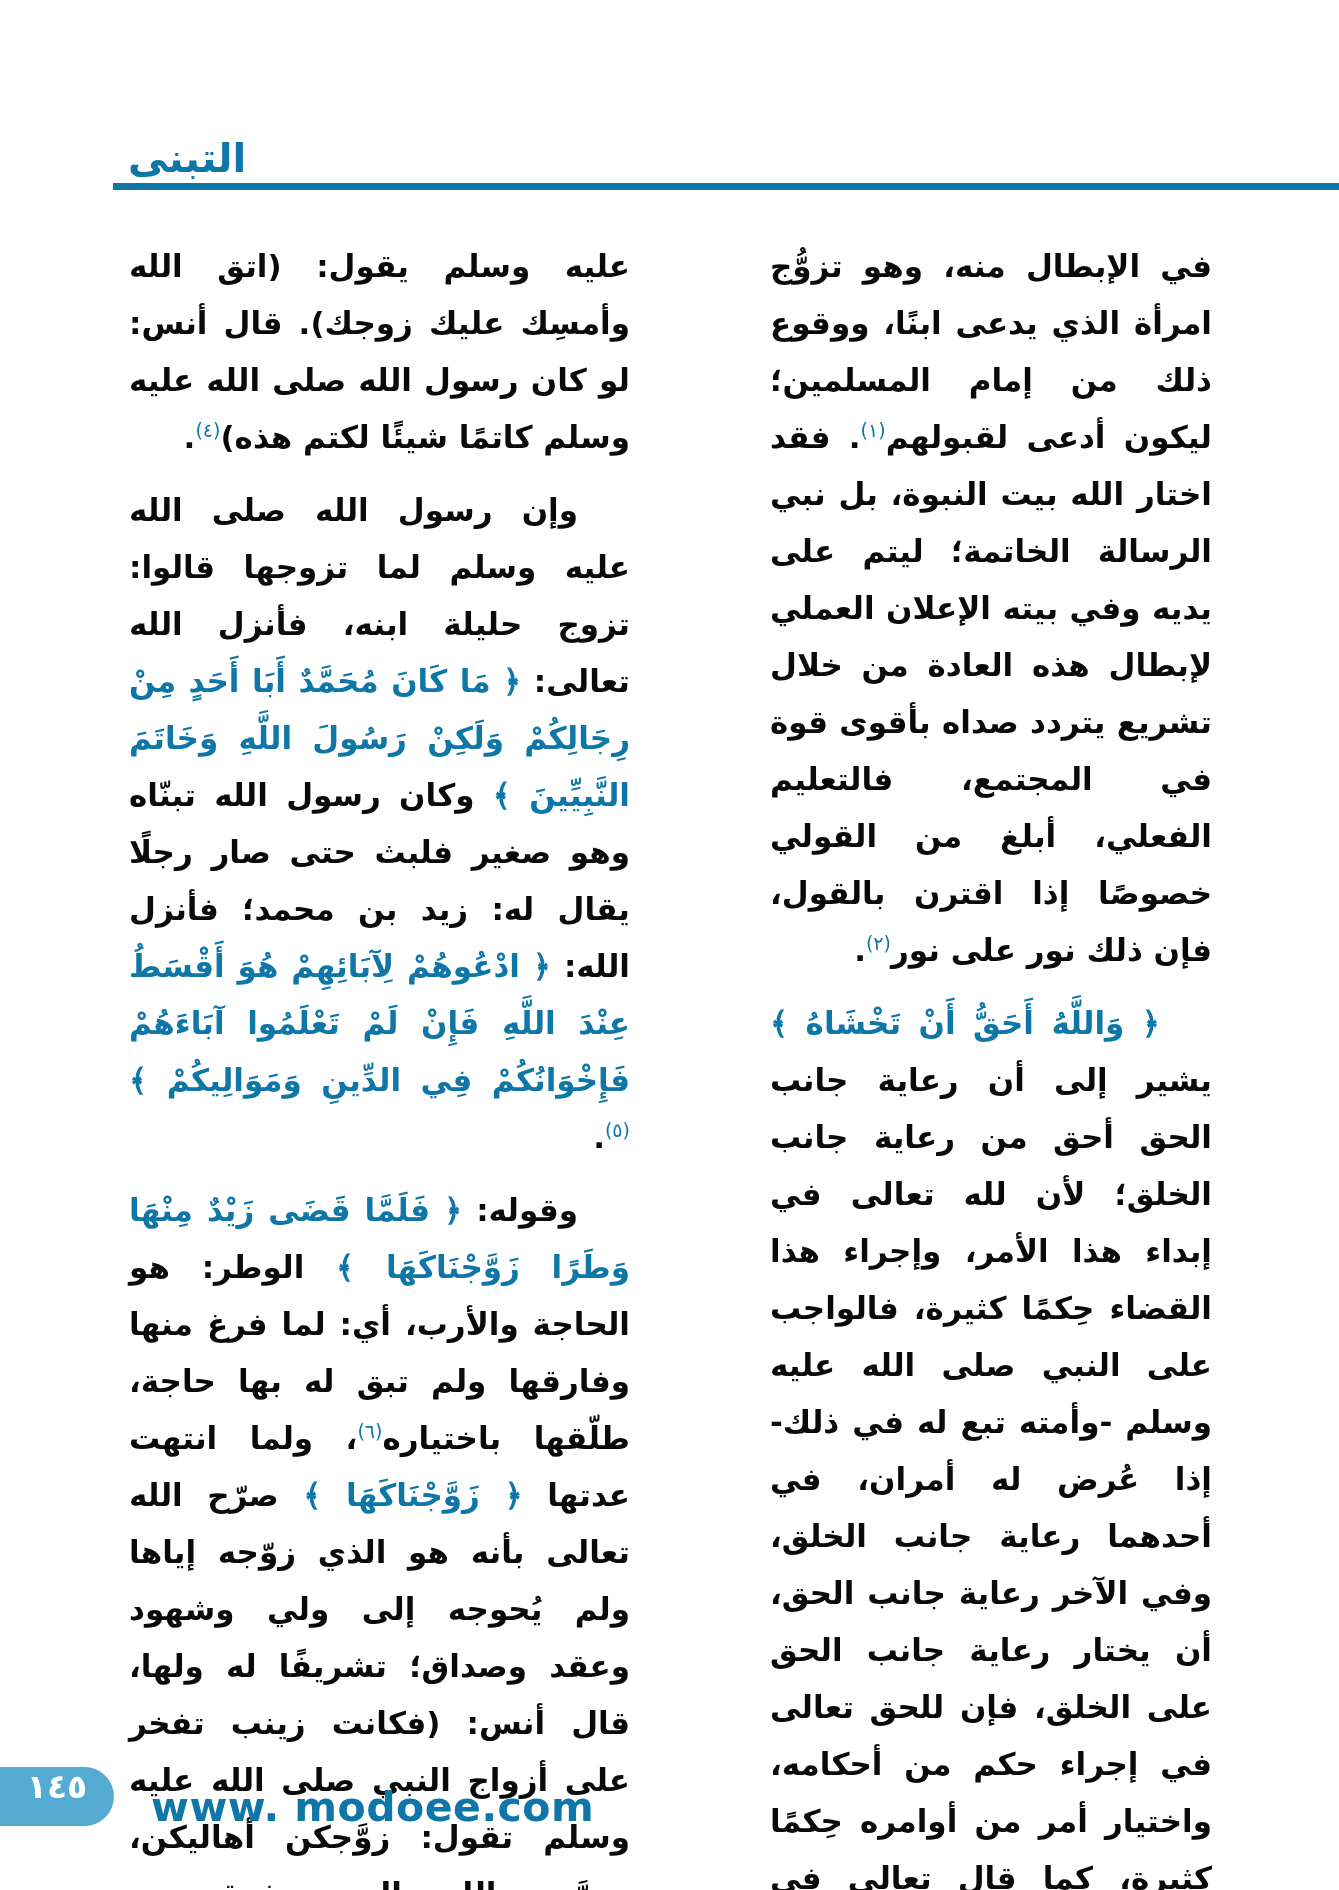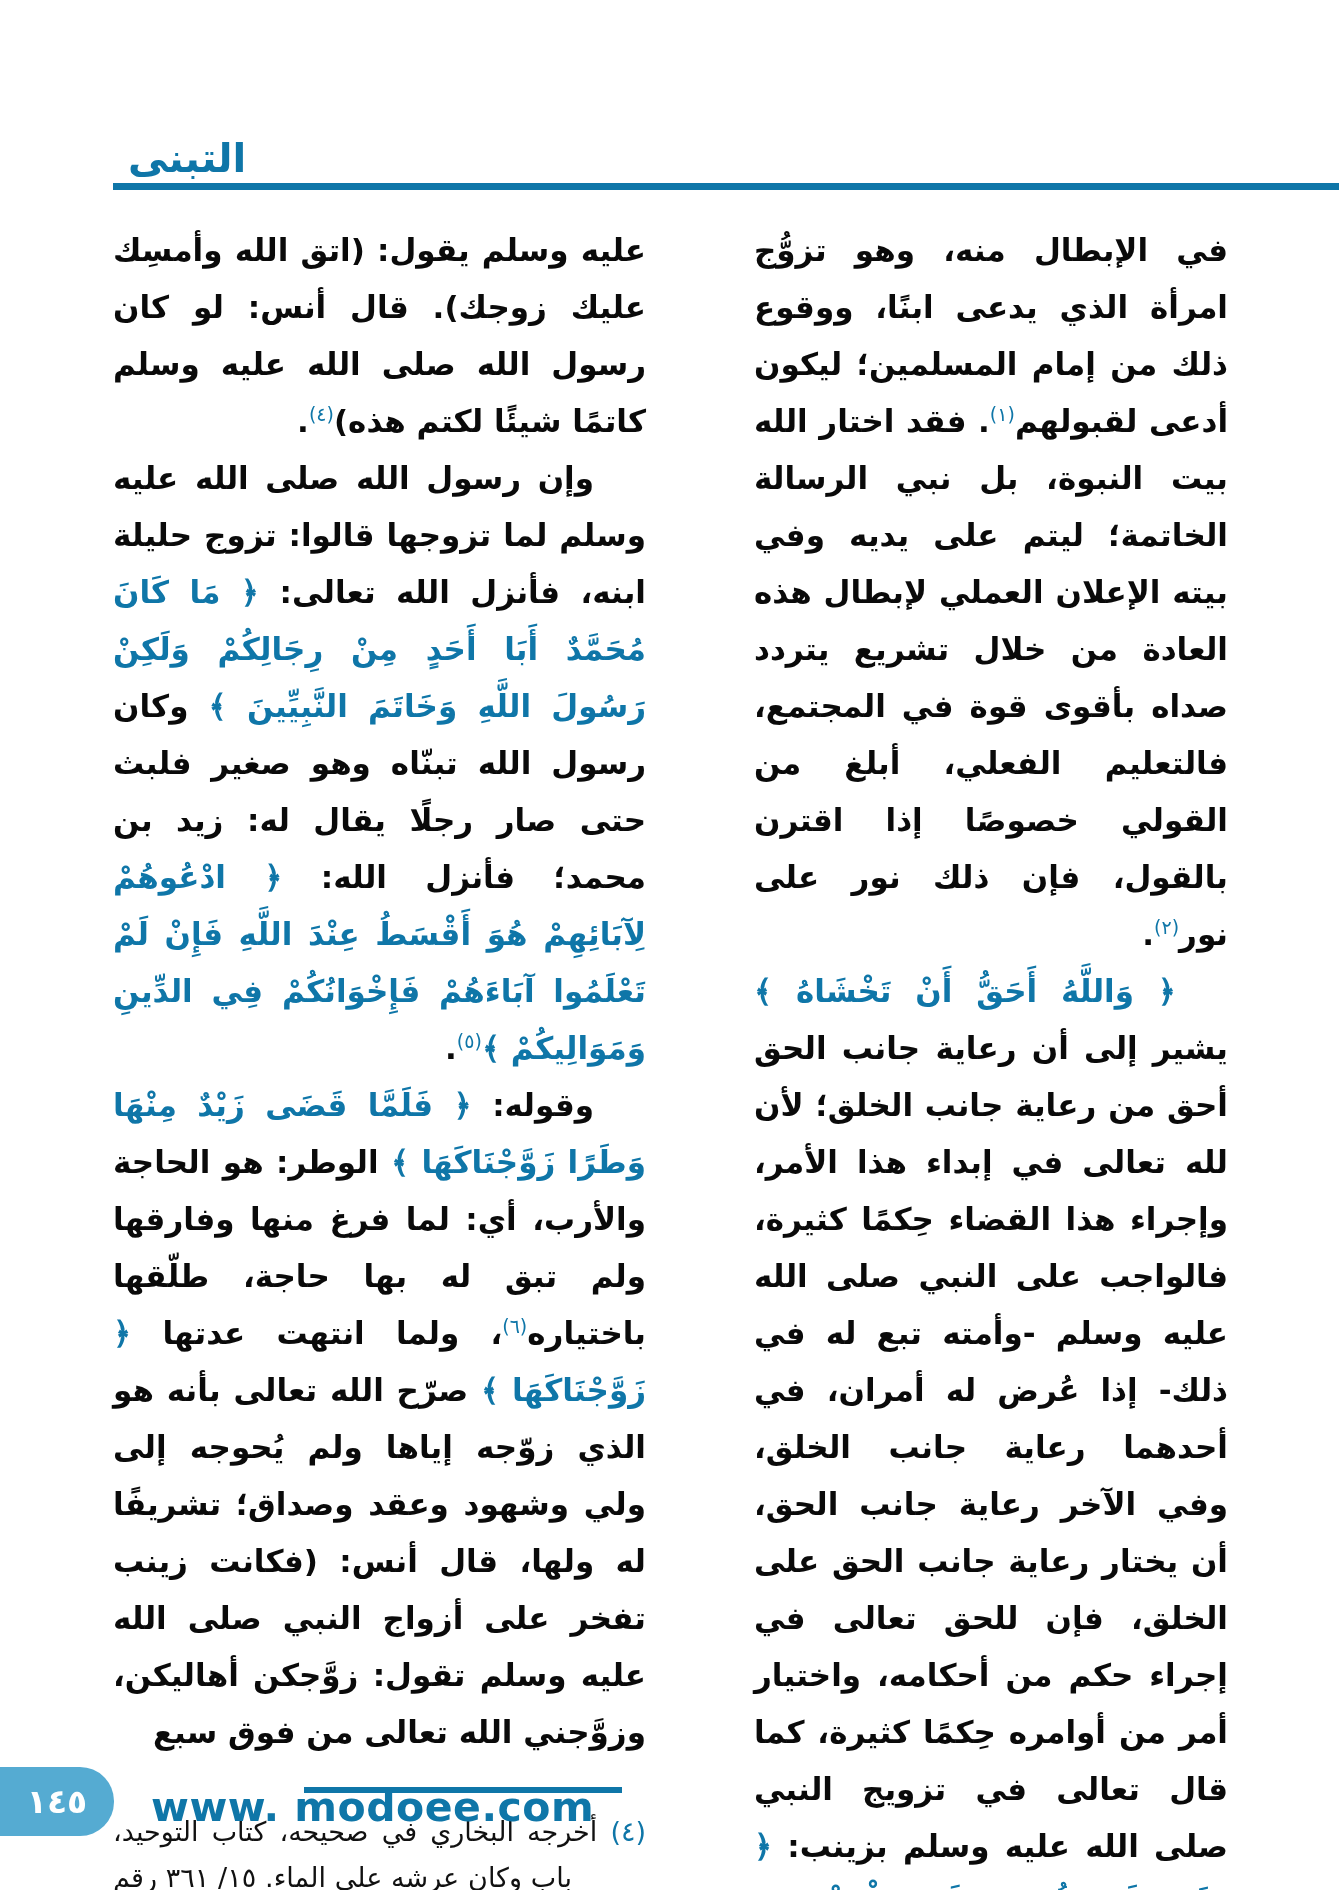--- a/index.html
+++ b/index.html
@@ -25,42 +25,42 @@
     background:var(--accent);
   }
   .content{
     position:absolute;top:222px;left:113px;width:1115px;
     direction:rtl;display:flex;gap:108px;align-items:flex-start;
   }
   .col{display:block;}
   .col-right{width:474px;}
   .col-left{width:533px;}
   .body p{
-    margin:0;font-size:31px;font-weight:bold;line-height:57px;
+    margin:16px;font-size:31px;font-weight:bold;line-height:57px;
     text-align:justify;color:var(--ink);
   }
   .body p.indent{text-indent:52px;}
   .quran{color:var(--accent);font-weight:bold;}
   .fnref{
     color:var(--accent);font-weight:normal;font-size:19px;
     line-height:0;vertical-align:super;letter-spacing:-1px;
   }
   .fnblock{margin-top:26px;}
   .fn-rule{height:6px;background:var(--accent);width:318px;margin-bottom:16px;}
   .col-left .fn-rule{margin-right:24px;}
   .fn{
     font-size:27px;font-weight:normal;line-height:46px;color:#111;
     text-align:justify;direction:rtl;
     padding-right:74px;text-indent:-74px;
   }
   .fn-num{color:var(--accent);}
   .footer-tab{
-    position:absolute;left:0;top:1767px;width:114px;height:69px;
+    position:absolute;left:0;top:1767px;width:114px;height:59px;
     background:var(--tab);border-radius:0 34px 34px 0;
-    display:flex;align-items:center;justify-content:center;
+    display:flex;align-items:flex-start;justify-content:center;
     color:#ffffff;font-size:33px;font-weight:bold;
   }
   .website{
     position:absolute;left:151px;top:1783px;
     font-size:41px;font-weight:bold;color:var(--accent);
     direction:ltr;letter-spacing:0.5px;
   }
 </style>
 </head>
 <body>

